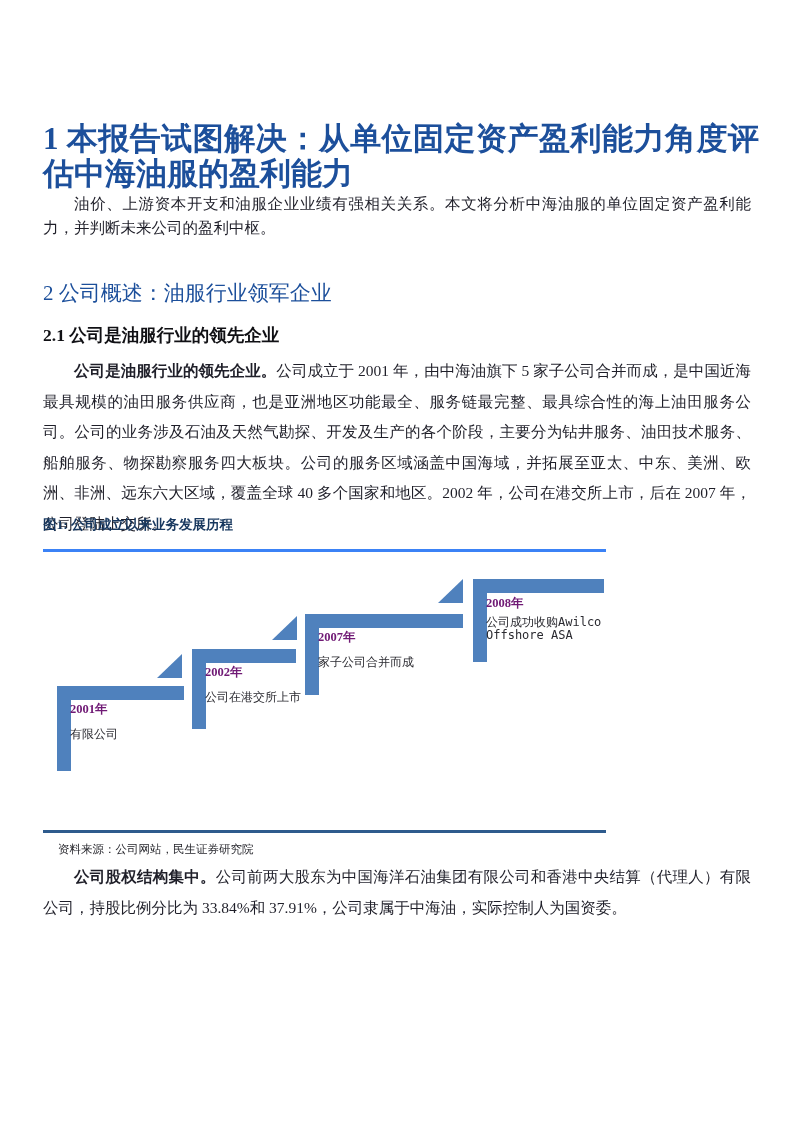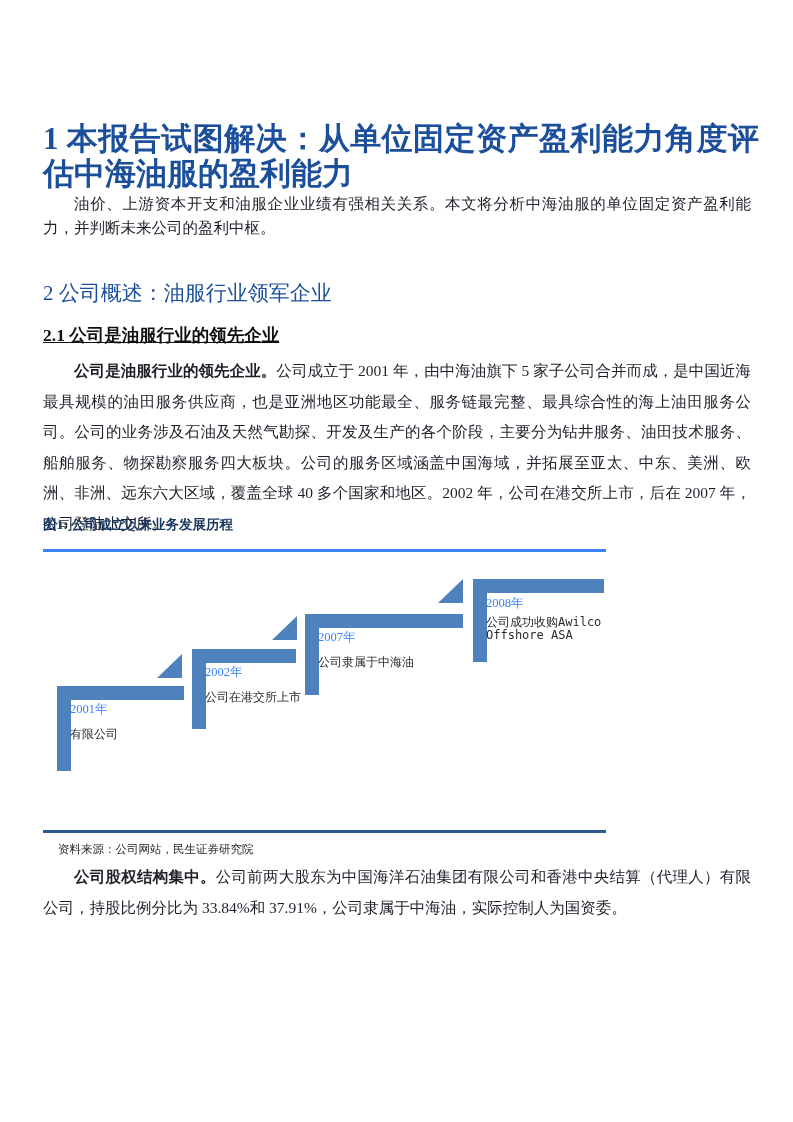--- a/index.html
+++ b/index.html
@@ -17,21 +17,21 @@
   .p-intro{
     left:43px;top:192px;width:708px;margin:0;
     font-size:15.5px;line-height:23.5px;text-align:justify;text-indent:2em;
   }
   .h2{
     left:43px;top:278px;width:716px;margin:0;
     font-size:21px;line-height:30px;font-weight:normal;color:#1c4f9b;
   }
   .h3{
     left:43px;top:322px;width:716px;margin:0;
-    font-size:17.5px;line-height:26px;font-weight:bold;color:#101014;text-decoration:underline;
+    font-size:17.5px;line-height:26px;font-weight:bold;color:#101014;
   }
   .p-body{
     left:43px;top:356px;width:708px;margin:0;
     font-size:15.5px;line-height:30.5px;text-align:justify;text-indent:2em;
   }
   .lead-bold{font-weight:bold;}
   
   .fig-caption{
     left:43px;top:516px;width:563px;
     font-size:13.5px;line-height:17px;font-weight:bold;color:#17375e;
@@ -40,21 +40,21 @@
   
   .fig-area{
     left:43px;top:545px;width:563px;height:285px;
     border-bottom:3px solid #2e5b8d;
   }
   .step{position:absolute;}
   .step .vbar{position:absolute;left:0;top:0;width:14px;background:#4f81bd;}
   .step .hbar{position:absolute;left:0;top:0;height:14px;background:#4f81bd;}
   .step .ms-year{
     position:absolute;left:13px;top:15px;white-space:nowrap;
-    font-size:12.5px;font-weight:normal;color:#3b82f6;
+    font-size:12.5px;font-weight:bold;color:#701a75;
     font-family:"Liberation Serif","DejaVu Serif",serif;
   }
   .step .ms-d1,.step .ms-d2{
     position:absolute;left:13px;white-space:nowrap;
     font-size:12px;color:#2a2a30;
     font-family:"DejaVu Sans Mono","Liberation Sans",monospace;
   }
   .step .ms-d1{top:40px;text-align:center;}
   .step .ms-d2{top:54px;}
   .s1{left:14px;top:141px;}  .s1 .vbar{height:85px;} .s1 .hbar{width:127px;}
@@ -117,21 +117,21 @@
       <span class="ms-d1">公司在港交所上市</span>
       <span class="ms-d2"></span>
     </div>
 
     <div class="tri t2"></div>
 
     <div class="step s3">
       <div class="vbar"></div>
       <div class="hbar"></div>
       <span class="ms-year">2007年</span>
-      <span class="ms-d1">公司隶属于中海油</span>
+      <span class="ms-d1">家子公司合并而成</span>
       <span class="ms-d2"></span>
     </div>
 
     <div class="tri t3"></div>
 
     <div class="step s4">
       <div class="vbar"></div>
       <div class="hbar"></div>
       <span class="ms-year">2008年</span>
       <span class="ms-d1">公司成功收购Awilco</span>

